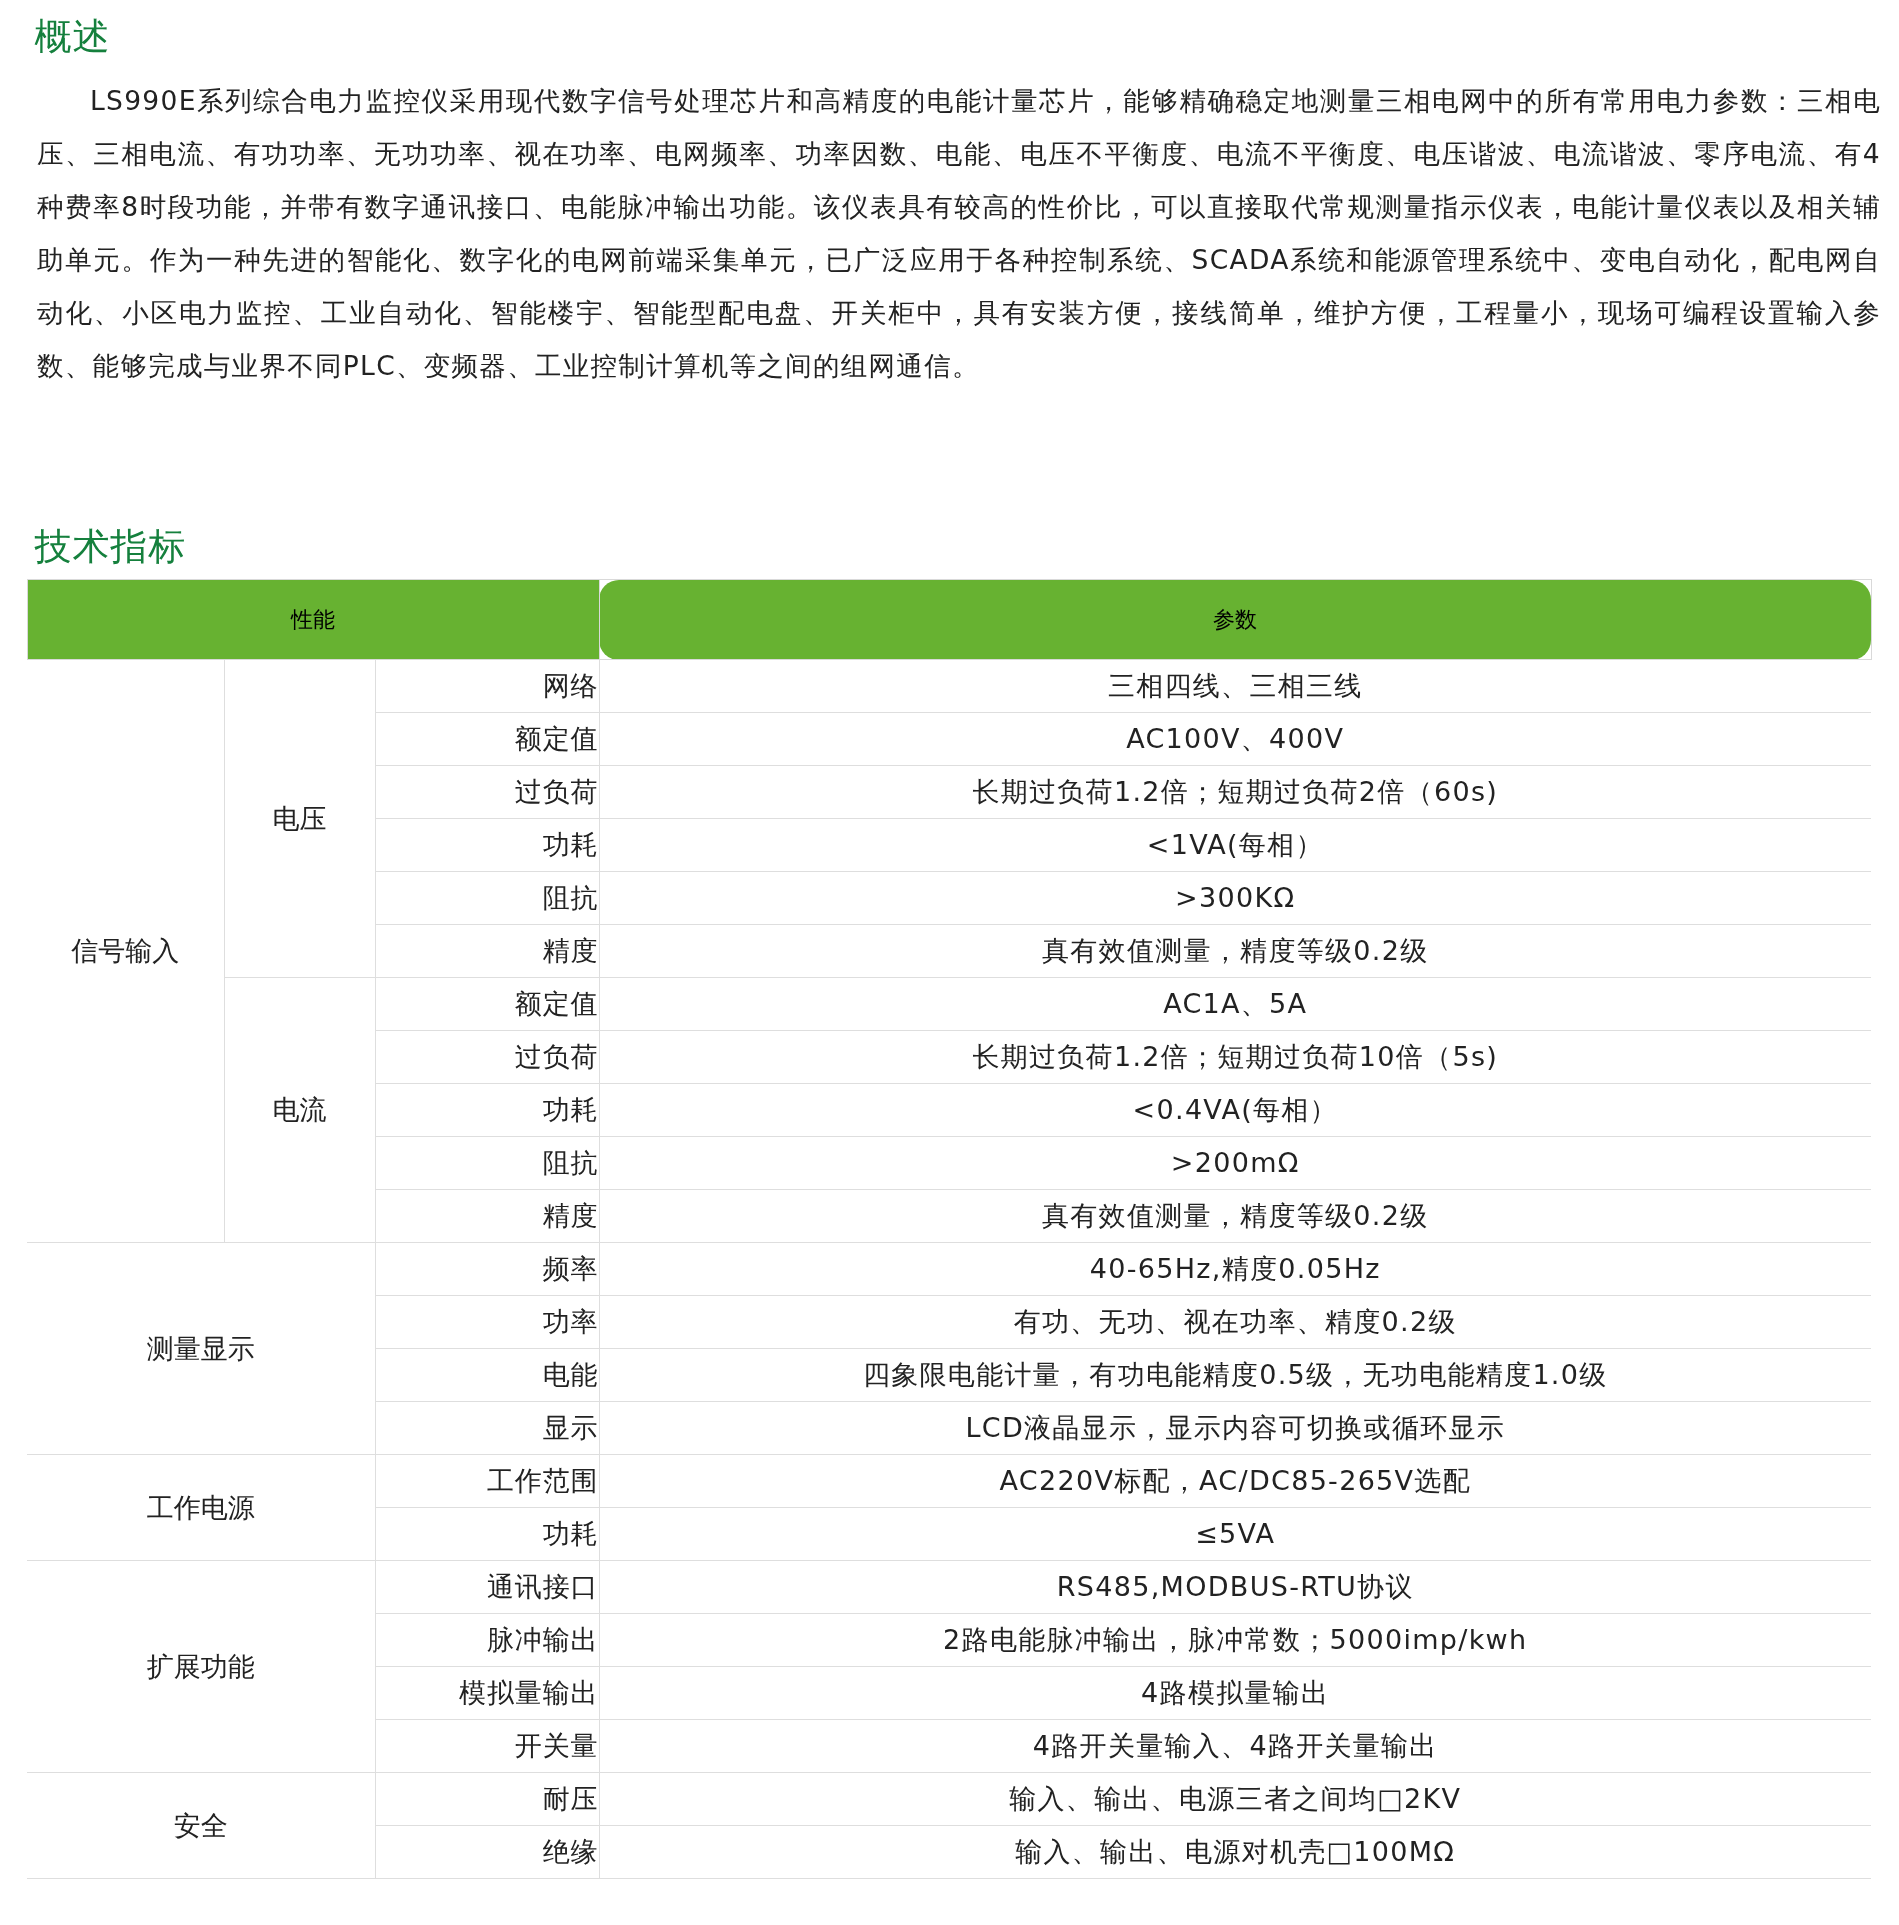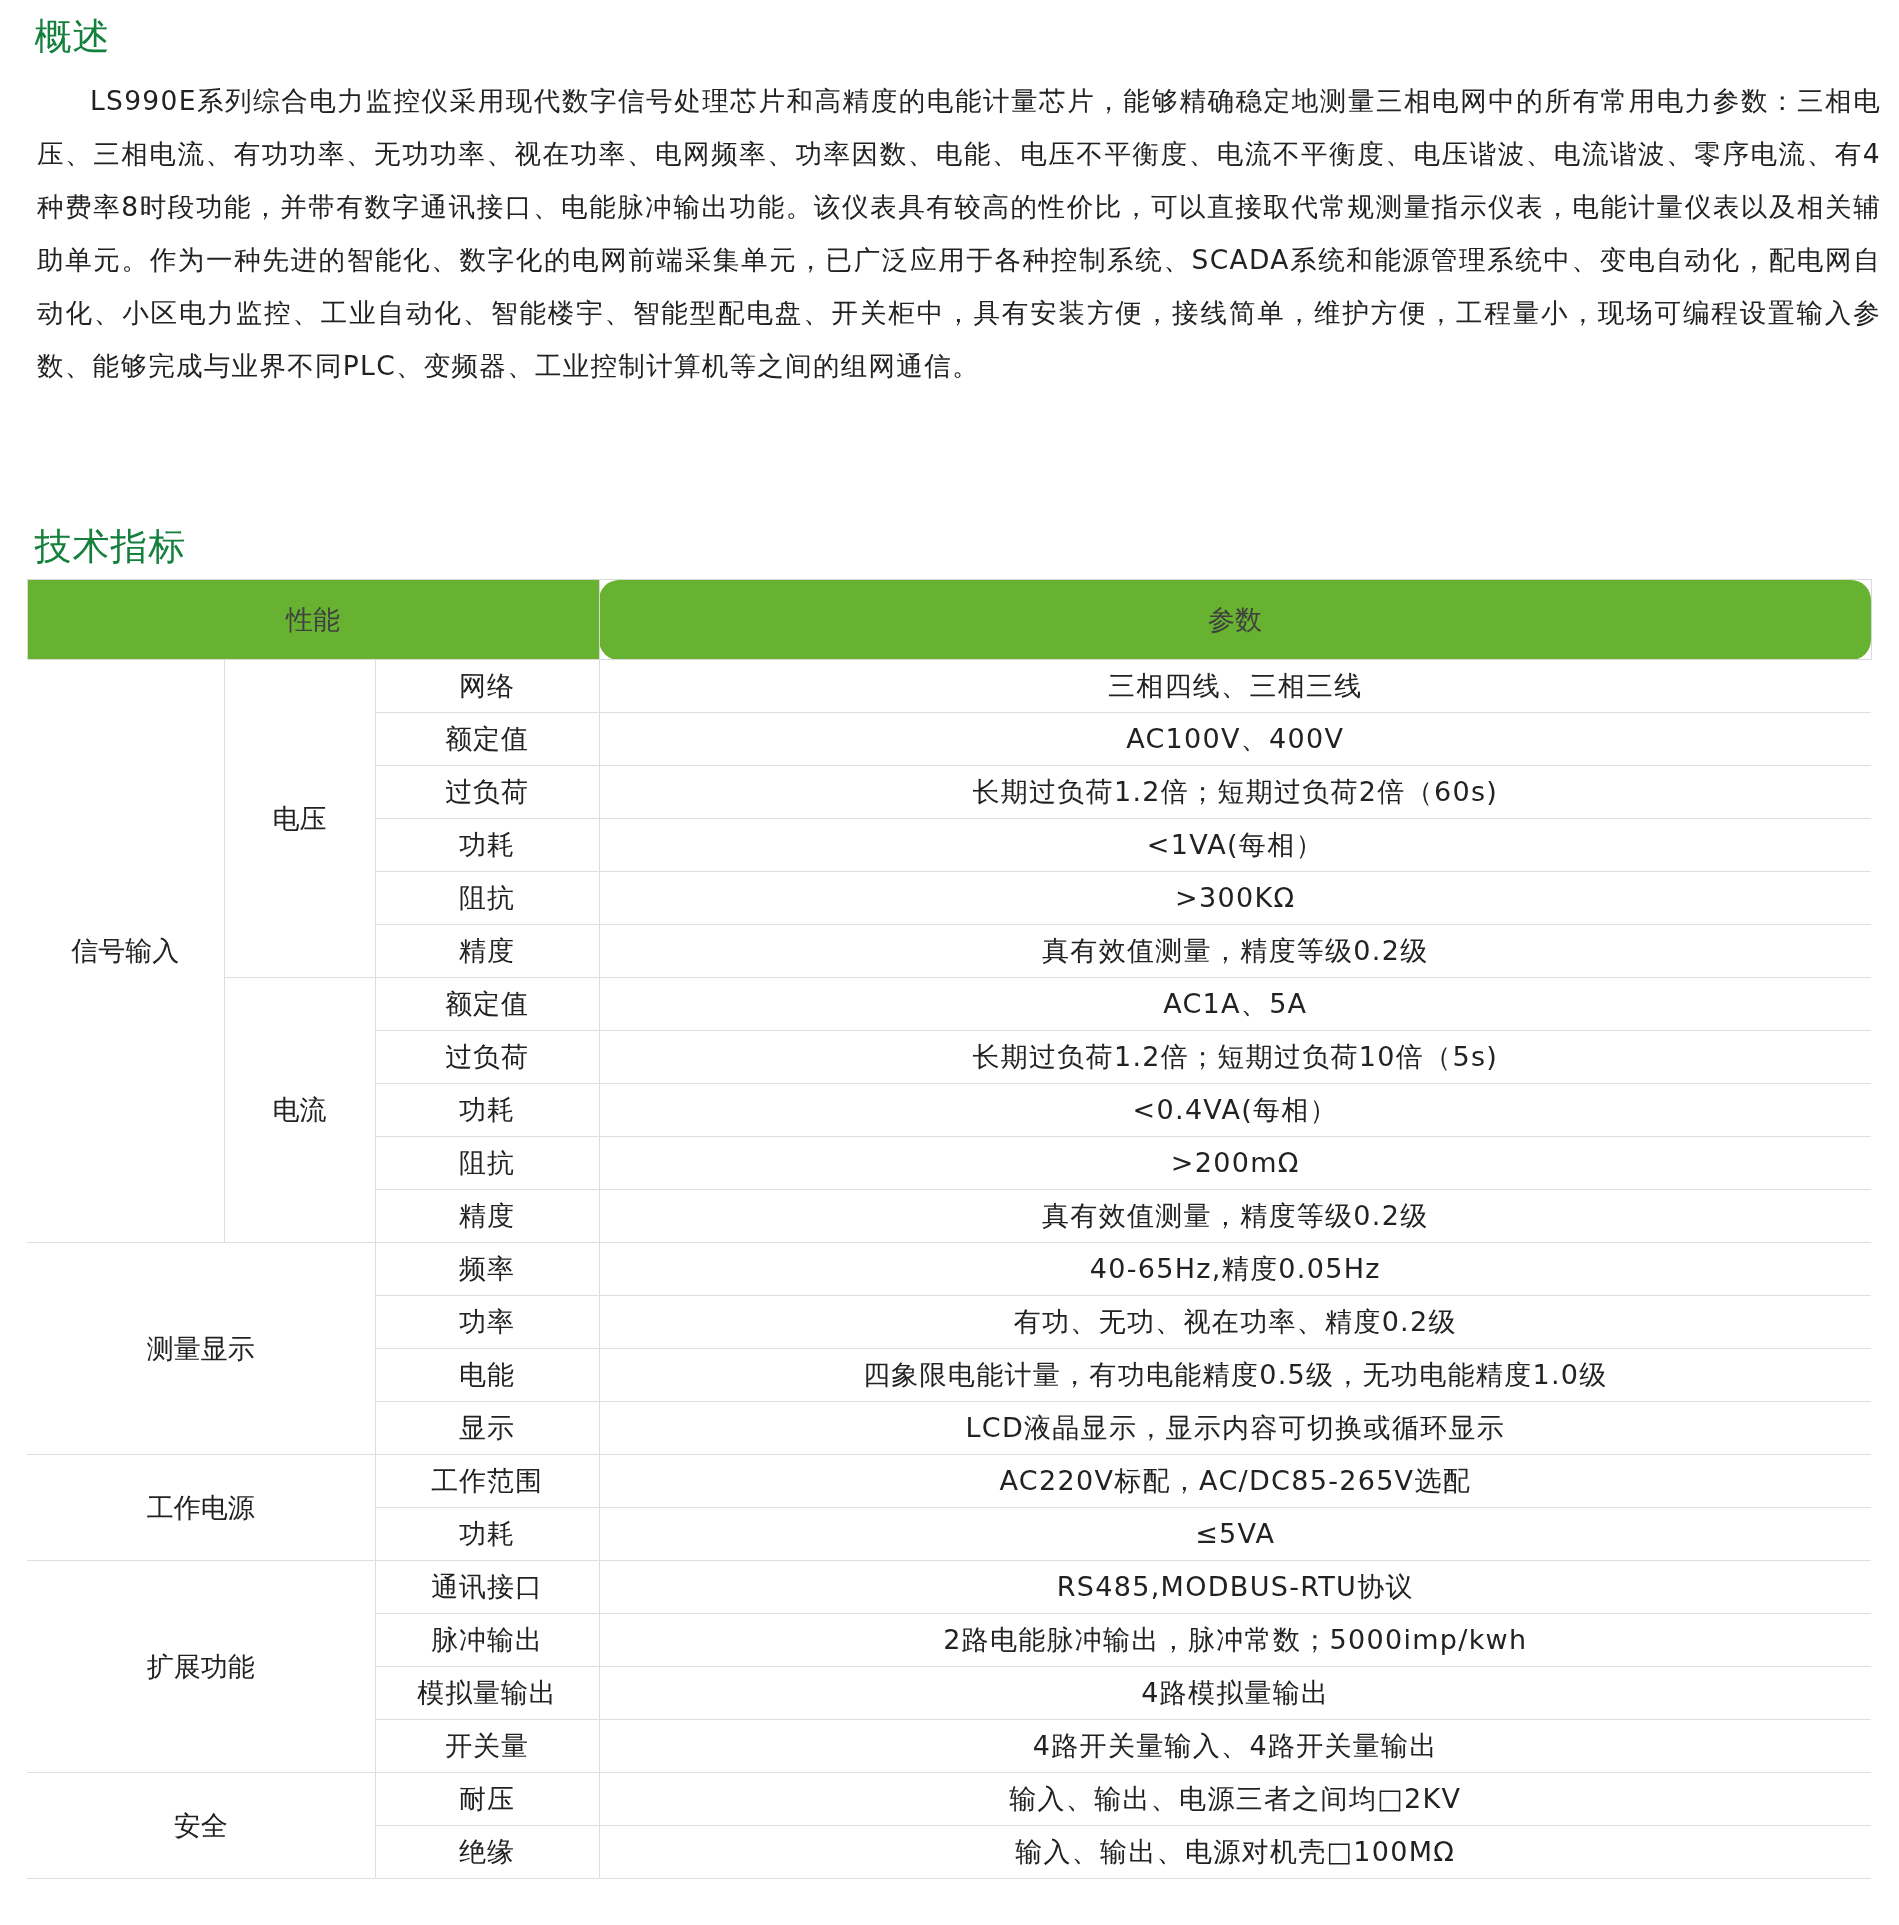--- a/index.html
+++ b/index.html
@@ -24,32 +24,32 @@
   table.spec {
     position: absolute; left: 26.5px; top: 579px; width: 1844px;
     border-collapse: collapse; table-layout: fixed;
     font-size: 27px; color: #222;
   }
   table.spec col.c1 { width: 197px; }
   table.spec col.c2 { width: 151px; }
   table.spec col.c3 { width: 224px; }
   table.spec col.c4 { width: 1272px; }
   table.spec th {
-    background: #67b231; color: #404040; font-weight: normal;
-    height: 79px; padding: 0; text-align: center; font-size: 27px;
+    background: #67b231; color: #000000; font-weight: normal;
+    height: 79px; padding: 0; text-align: center; font-size: 22px;
     border: 1.8px solid #d9d9d9;
   }
   table.spec th.h-param { border-left: 1.8px solid #d9d9d9; border-radius: 20px; }
   table.spec td {
     height: 52px; padding: 0; text-align: center; vertical-align: middle;
     border: 1.8px solid #dedede; line-height: 1.1;
   }
   table.spec td.group { border-left: none; }
   table.spec td.value { border-left: 1.8px solid #67b231; border-right: none; letter-spacing: 1.3px; }
-  table.spec td.item { letter-spacing: 0.9px; }
+  table.spec td.item { letter-spacing: 0.9px; text-align: right; }
   table.spec tr td:first-child { border-left: none; }
 </style>
 </head>
 <body>
 
 <h2 id="title-overview" class="section-title">概述</h2>
 <p class="intro">LS990E系列综合电力监控仪采用现代数字信号处理芯片和高精度的电能计量芯片，能够精确稳定地测量三相电网中的所有常用电力参数：三相电压、三相电流、有功功率、无功功率、视在功率、电网频率、功率因数、电能、电压不平衡度、电流不平衡度、电压谐波、电流谐波、零序电流、有4种费率8时段功能，并带有数字通讯接口、电能脉冲输出功能。该仪表具有较高的性价比，可以直接取代常规测量指示仪表，电能计量仪表以及相关辅助单元。作为一种先进的智能化、数字化的电网前端采集单元，已广泛应用于各种控制系统、SCADA系统和能源管理系统中、变电自动化，配电网自动化、小区电力监控、工业自动化、智能楼宇、智能型配电盘、开关柜中，具有安装方便，接线简单，维护方便，工程量小，现场可编程设置输入参数、能够完成与业界不同PLC、变频器、工业控制计算机等之间的组网通信。</p>
 
 <h2 id="title-specs" class="section-title">技术指标</h2>
 

